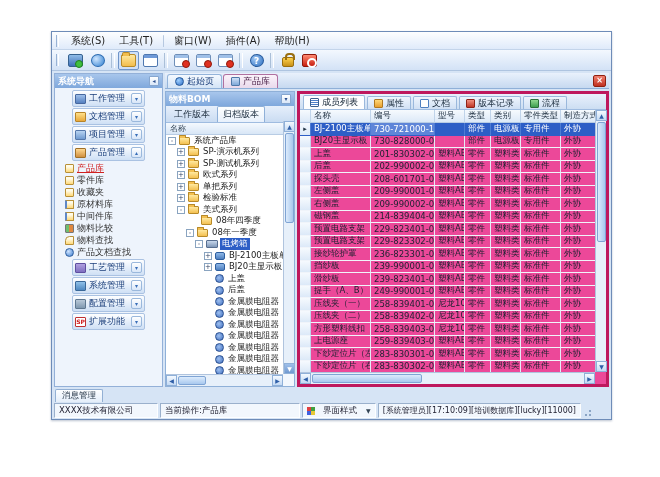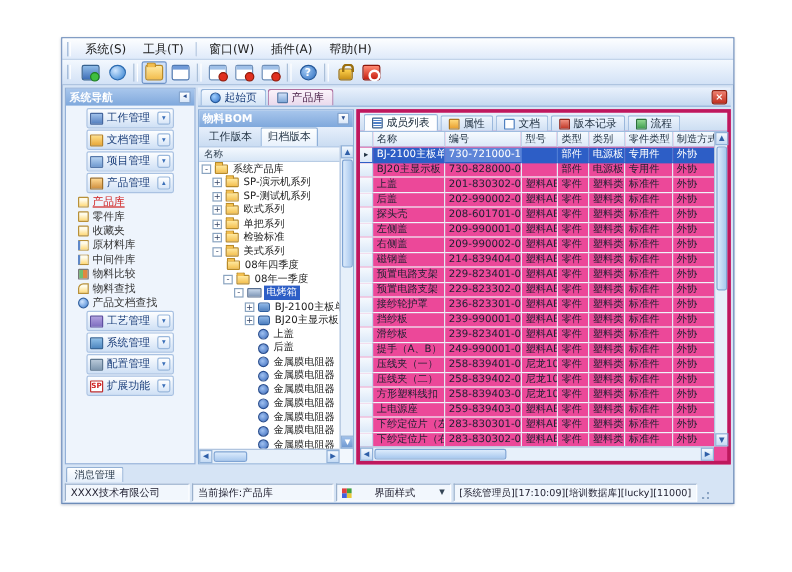--- a/index.html
+++ b/index.html
@@ -133,21 +133,21 @@
   .grid-row.selected .g-cell.c0{background:linear-gradient(#f6fafe,#dce9f8);color:#234;justify-content:center}
   .grid-row.selected .g-cell.c0::after{content:"\25B8";font-size:7px;color:#234}
 
   
   .msgrow{height:13px;flex:none;display:flex;padding:0 0 0 3px}
   .msg-tab{width:48px;height:13px;background:linear-gradient(#fdfeff,#e4eefa);border:1px solid #93b0d4;border-bottom:none;border-radius:2px 2px 0 0;font-size:8.5px;color:#234;display:flex;align-items:center;justify-content:center}
   .statusbar{height:17px;flex:none;display:flex;gap:2px;align-items:flex-end;padding:0 20px 1px 2px;font-size:8.5px}
   .st-cell{height:15px;border:1px solid;border-color:#9ab0cc #fdfeff #fdfeff #9ab0cc;background:#f2f7fd;display:flex;align-items:center;padding:0 4px;color:#223;white-space:nowrap;overflow:hidden}
   .st-company{width:104px;flex:none}
   .st-op{flex:1;min-width:0}
-  .st-style{flex:none;gap:18px}
+  .st-style{flex:none;gap:7px}
   .style-grid{width:4px;height:4px;background:#e04040;box-shadow:4px 0 0 #40a040,0 4px 0 #4060e0,4px 4px 0 #e8c838;margin-right:5px;margin-bottom:4px}
   .dd-arrow{font-size:6px;color:#345;margin-left:2px}
   .st-session{flex:none;color:#223;font-size:8px}
   .resize-grip{width:8px;height:8px;flex:none;background:
     radial-gradient(circle at 7px 1px,#8aa4c4 1px,transparent 1.2px),
     radial-gradient(circle at 7px 5px,#8aa4c4 1px,transparent 1.2px),
     radial-gradient(circle at 3px 5px,#8aa4c4 1px,transparent 1.2px)}
 </style>
 </head>
 <body>
@@ -364,21 +364,21 @@
                 <div class="tree-row" style="padding-left: 11px;">
                   <span class="exp">+</span>
                   <span class="t-icon" data-icon="folder"></span>
                   <span class="t-label">检验标准</span>
                 </div>
                 <div class="tree-row" style="padding-left: 11px;">
                   <span class="exp">-</span>
                   <span class="t-icon" data-icon="folder"></span>
                   <span class="t-label">美式系列</span>
                 </div>
-                <div class="tree-row" style="padding-left: 12px;">
+                <div class="tree-row" style="padding-left: 24px;">
                   <span class="exp"></span>
                   <span class="t-icon" data-icon="folder"></span>
                   <span class="t-label">08年四季度</span>
                 </div>
                 <div class="tree-row" style="padding-left: 20px;">
                   <span class="exp">-</span>
                   <span class="t-icon" data-icon="folder"></span>
                   <span class="t-label">08年一季度</span>
                 </div>
                 <div class="tree-row selected" style="padding-left: 29px;">

